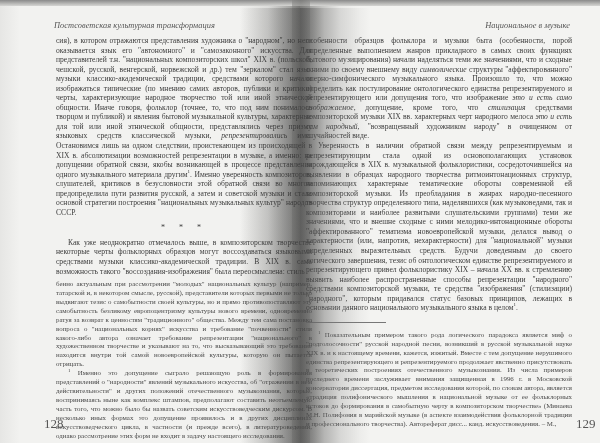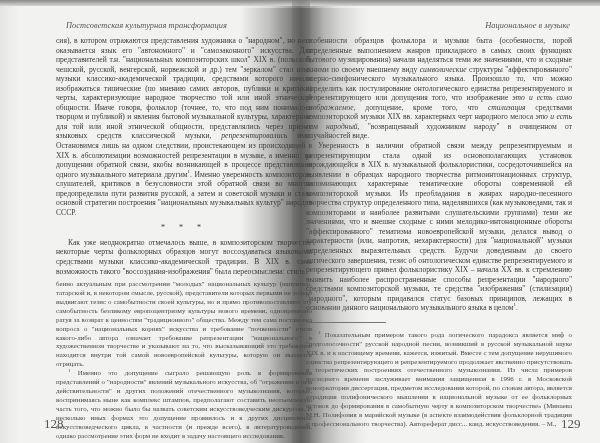--- a/index.html
+++ b/index.html
@@ -23,40 +23,39 @@
   .page.right { left: 300px; width: 300px;
     background: linear-gradient(90deg, #8d8d8b 0, #9e9e9c 8px, #c5c5c3 22px, #e9e9e7 40px, #f3f3f1 60px, #f3f3f1 100%); }
   .gutter {
     position: absolute; left: 292px; top: 0; width: 18px; height: 443px;
     background: linear-gradient(90deg, #858583, #6f6f6d 50%, #8b8b89);
     opacity: 0.55;
   }
   .running-head {
     position: absolute; top: 21px; font-style: italic; font-size: 8.4px; color: #555;
     letter-spacing: 0.05px;
-    margin-left: 12px;
   }
   .running-head.left { left: 54px; }
   .running-head.right { right: 30px; }
   .text-block {
     position: absolute; font-size: 7.6px; line-height: 9.55px; text-align: justify;
     color: #3b3b3b;
   }
   .text-block p { margin: 0; }
   .left .text-block, .text-block.l { left: 56px; width: 256px; }
   .text-block.r { left: 306px; width: 266px; }
   .indent { text-indent: 12px; }
   .stars { text-align: center; letter-spacing: 6px; margin: 6px 0 5px !important; font-size: 8px; }
   .footnote { font-size: 6.9px; line-height: 8.9px; color: #4a4a4a; }
   .fn-rule { width: 80px; border-top: 0.8px solid #777; margin: 9px 0 8px; }
   .page-num {
     position: absolute; top: 416px; font-size: 13px; color: #555;
   }
   .page-num.left { left: 44px; }
-  .page-num.right { left: 561px; }
+  .page-num.right { left: 576px; }
   .shadow-left {
     position: absolute; left: 240px; top: 8px; width: 60px; height: 435px;
     background: linear-gradient(90deg, rgba(0,0,0,0), rgba(60,60,60,0.35));
     pointer-events: none;
   }
   .shadow-right {
     position: absolute; left: 300px; top: 8px; width: 70px; height: 435px;
     background: linear-gradient(90deg, rgba(70,70,70,0.55), rgba(120,120,120,0.25) 35%, rgba(0,0,0,0));
     pointer-events: none;
   }

